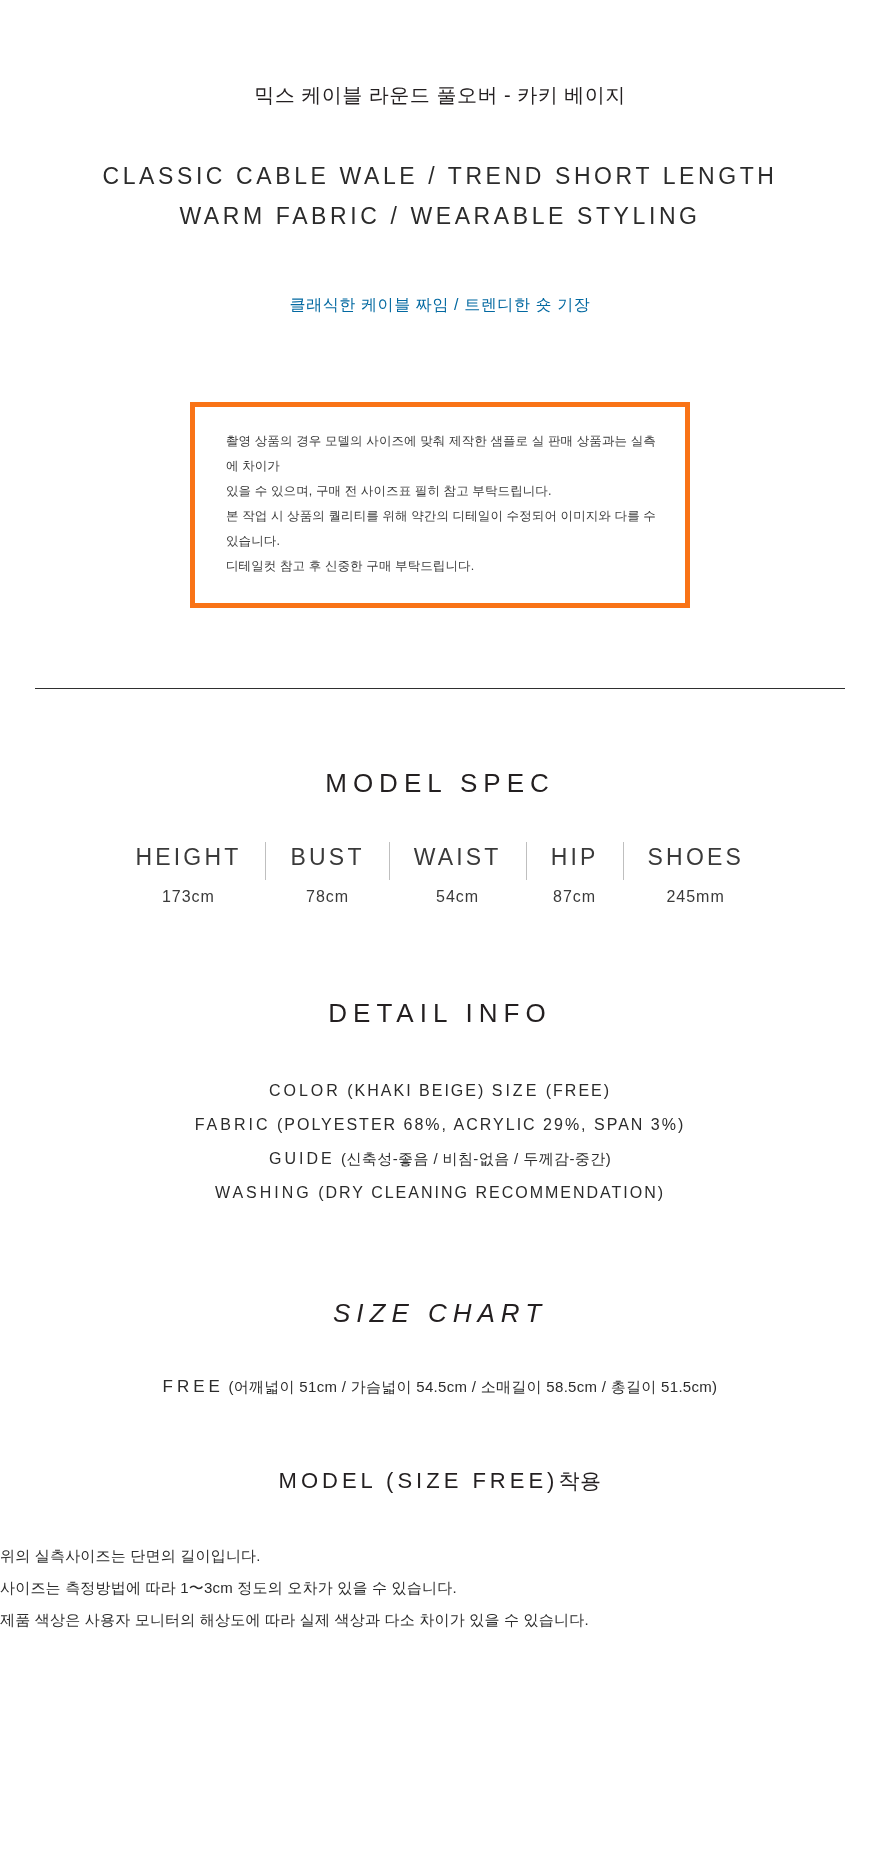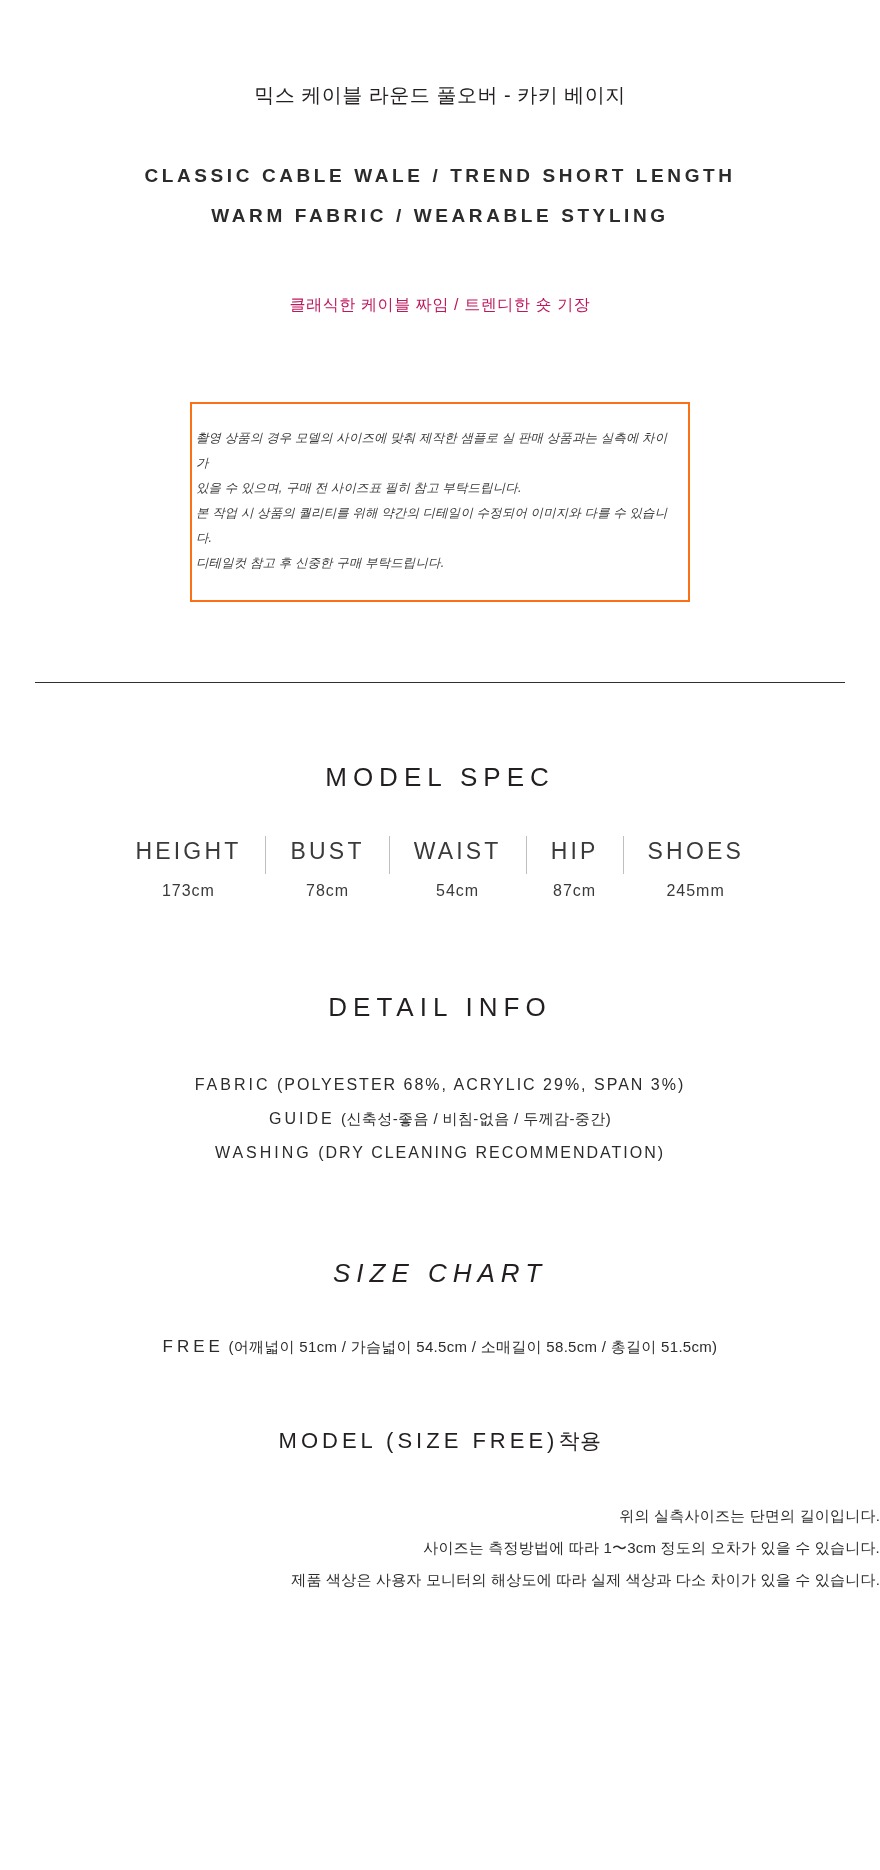--- a/index.html
+++ b/index.html
@@ -27,50 +27,48 @@
     font-size: 20px;
     letter-spacing: 0.5px;
     color: #231f20;
     margin-top: 82px;
   }
   .eng-block {
     text-align: center;
     margin-top: 47px;
   }
   .eng-line {
-    font-size: 19px;
+    font-size: 23px;
     letter-spacing: 3.6px;
     color: #2b2b2b;
     line-height: 40px;
     white-space: nowrap;
-    font-weight: bold;
   }
   .ko-block {
     text-align: center;
     margin-top: 50px;
   }
   .ko-line {
     font-size: 16px;
     letter-spacing: 0.6px;
-    color: #be185d;
+    color: #0369a1;
     line-height: 38px;
   }
 
   
   .notice-wrap {
     display: flex;
     justify-content: center;
     margin-top: 78px;
   }
   .notice {
     width: 500px;
-    border: 2px solid #f97316;
+    border: 5px solid #f97316;
     box-sizing: border-box;
-    padding: 22px 20px 24px 4px;
-    font-style: italic;
+    padding: 22px 20px 24px 31px;
   }
   .notice p {
     margin: 0;
     font-size: 12.5px;
     line-height: 25px;
     color: #3a3a3a;
     letter-spacing: 0.1px;
   }
 
   
@@ -168,21 +166,21 @@
     color: #231f20;
   }
   .model-free .suffix {
     letter-spacing: 0.5px;
     font-size: 21px;
   }
 
   
   .footer-notes {
     margin-top: 45px;
-    text-align: right;
+    text-align: left;
   }
   .footer-notes div {
     font-size: 15px;
     line-height: 32px;
     color: #2b2b2b;
     letter-spacing: 0.2px;
   }
 </style>
 </head>
 <body>
@@ -229,20 +227,26 @@
       <td>87cm</td>
       <td>245mm</td>
     </tr>
   </tbody>
     </table>
 
   <div class="section-title sec-detail-info">DETAIL INFO</div>
 
   <div class="detail-block">
     <div class="detail-line">
+      <span class="lbl">COLOR</span>
+      <span class="val">(KHAKI BEIGE)</span>
+      <span class="lbl">SIZE</span>
+      <span class="val">(FREE)</span>
+    </div>
+    <div class="detail-line">
       <span class="lbl">FABRIC</span>
       <span class="val">(POLYESTER 68%, ACRYLIC 29%, SPAN 3%)</span>
     </div>
     <div class="detail-line">
       <span class="lbl">GUIDE</span>
       <span class="val-ko">(신축성-좋음 / 비침-없음 / 두께감-중간)</span>
     </div>
     <div class="detail-line">
       <span class="lbl">WASHING</span>
       <span class="val">(DRY CLEANING RECOMMENDATION)</span>

